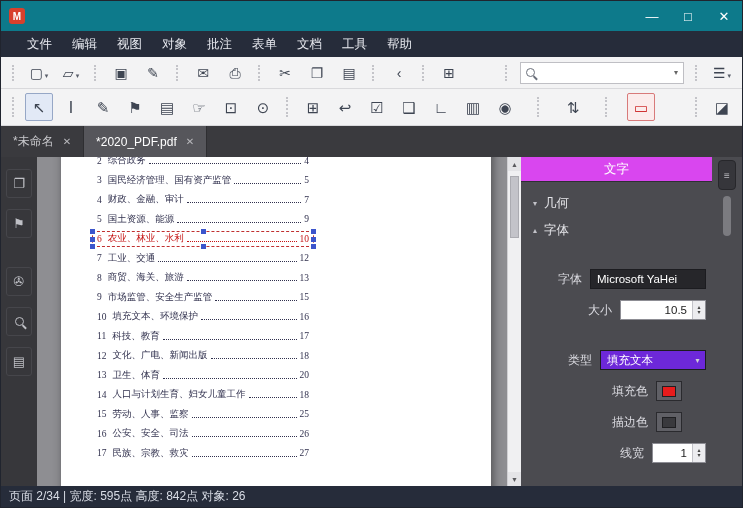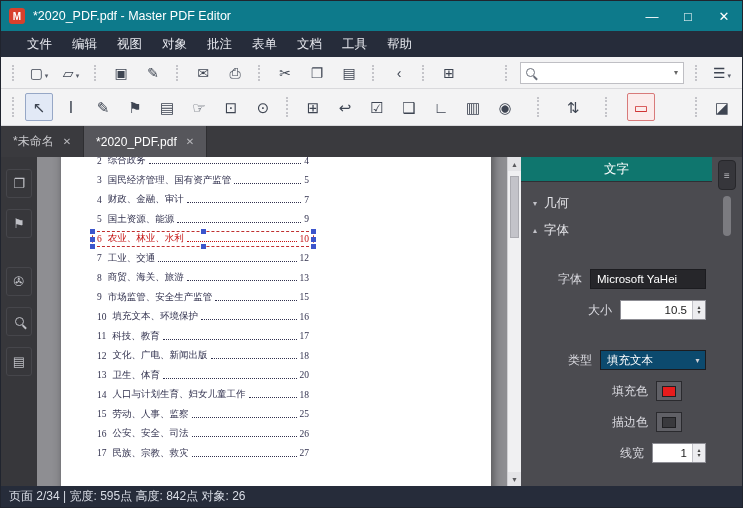--- a/index.html
+++ b/index.html
@@ -64,55 +64,54 @@
   .h.bl{left:-3px;bottom:-3px}.h.bm{left:50%;margin-left:-2px;bottom:-3px}.h.br{right:-3px;bottom:-3px}
 
   .vscroll{position:absolute;top:0;right:0;bottom:0;width:14px;background:#f0f0f2;border-left:1px solid #cfcfd3}
   .sarrow{position:absolute;left:0;width:100%;height:14px;display:flex;align-items:center;justify-content:center;font-size:7px;color:#5a5a5e;background:#e4e4e7}
   .sarrow{top:0}.sarrow.sbottom{top:auto;bottom:0}
   .sthumb{position:absolute;left:2px;right:2px;top:19px;height:62px;background:#c3c3c9;border:1px solid #ababb1}
 
   
   .panel{width:221px;flex:0 0 221px;background:var(--c-panel,#4b4b50);display:flex}
   .panel-main{flex:1;min-width:0}
-  .panel-header{height:25px;background:#0f766e;border-bottom:1px solid #2f2f34;color:#fff;font-size:12.5px;display:flex;align-items:center;justify-content:center}
+  .panel-header{height:25px;background:#d946ef;border-bottom:1px solid #2f2f34;color:#fff;font-size:12.5px;display:flex;align-items:center;justify-content:center}
   .sections{padding-top:8px}
   .section{height:27px;display:flex;align-items:center;color:#e6e6ea;font-size:12.5px;padding-left:12px}
   .sec-arrow{font-size:8px;margin-right:7px;color:#c2c2c8}
   .fields{padding:25px 6px 0 0}
   .frow{display:flex;align-items:center;justify-content:flex-end;margin-bottom:11px}
   .frow.gap-top{margin-top:30px}
   .flabel{color:#dcdce2;font-size:12px;margin-right:8px;white-space:nowrap}
   .input-dark{width:116px;height:20px;background:#26262a;border:1px solid #1c1c20;color:#fff;font-size:11.5px;line-height:18px;padding:0 6px;overflow:hidden;white-space:nowrap}
   .input-light{display:flex;align-items:center;width:86px;height:20px;background:#fff;border:1px solid #8d8d94;color:#222;font-size:11.5px}
   .input-light.narrow{width:54px}
   .ival{flex:1;padding:0 5px;text-align:right;overflow:hidden;white-space:nowrap}
   .spincol{width:13px;height:100%;display:flex;flex-direction:column;align-items:center;justify-content:center;background:#ececef;border-left:1px solid #c2c2c8;color:#444}
   .spincol i{font-style:normal;font-size:6px;line-height:5px}
-  .dropdown{display:flex;align-items:center;width:106px;height:20px;background:#0c4a6e;border:1px solid #1c1c20;color:#fff;font-size:11.5px}
+  .dropdown{display:flex;align-items:center;width:106px;height:20px;background:#6d28d9;border:1px solid #1c1c20;color:#fff;font-size:11.5px}
   .dropdown .ival{text-align:left;padding:0 6px}
   .dcaret{width:15px;text-align:center;font-size:8px;color:#cfcfd4}
   .swatch{width:26px;height:20px;background:#606066;border:1px solid #2a2a2e;display:flex;align-items:center;justify-content:center;margin-right:24px}
   .swin{width:14px;height:11px;border:1px solid #1f1f22;background:#888}
   .panel-rail{width:30px;flex:0 0 30px;display:flex;flex-direction:column;align-items:center;padding-top:3px}
   .rail-handle{width:18px;height:30px;background:#36363b;border:1px solid #27272b;border-radius:4px;color:#b8b8be;font-size:10px;display:flex;align-items:center;justify-content:center}
   .rail-scroll{width:8px;margin-top:6px;height:120px;position:relative}
   .rail-thumb{position:absolute;top:0;left:0;width:8px;height:40px;background:#7b7b80;border-radius:4px}
 
   
   .statusbar{height:21px;flex:0 0 21px;background:var(--c-menu,#262c3a);color:#d9dde6;font-size:12px;line-height:21px;padding-left:8px;white-space:nowrap}
 </style>
 </head>
 <body>
 
 <div class="window">
 
   <div class="titlebar">
     <span class="logo">M</span>
-    <span class="title">*2020_PDF.pdf - Master PDF Editor</span>
     <div class="wctrls" id="wctrls">
         <span class="wbtn">
           <span>—</span>
         </span>
         <span class="wbtn">
           <span>□</span>
         </span>
         <span class="wbtn">
           <span>✕</span>
         </span>

